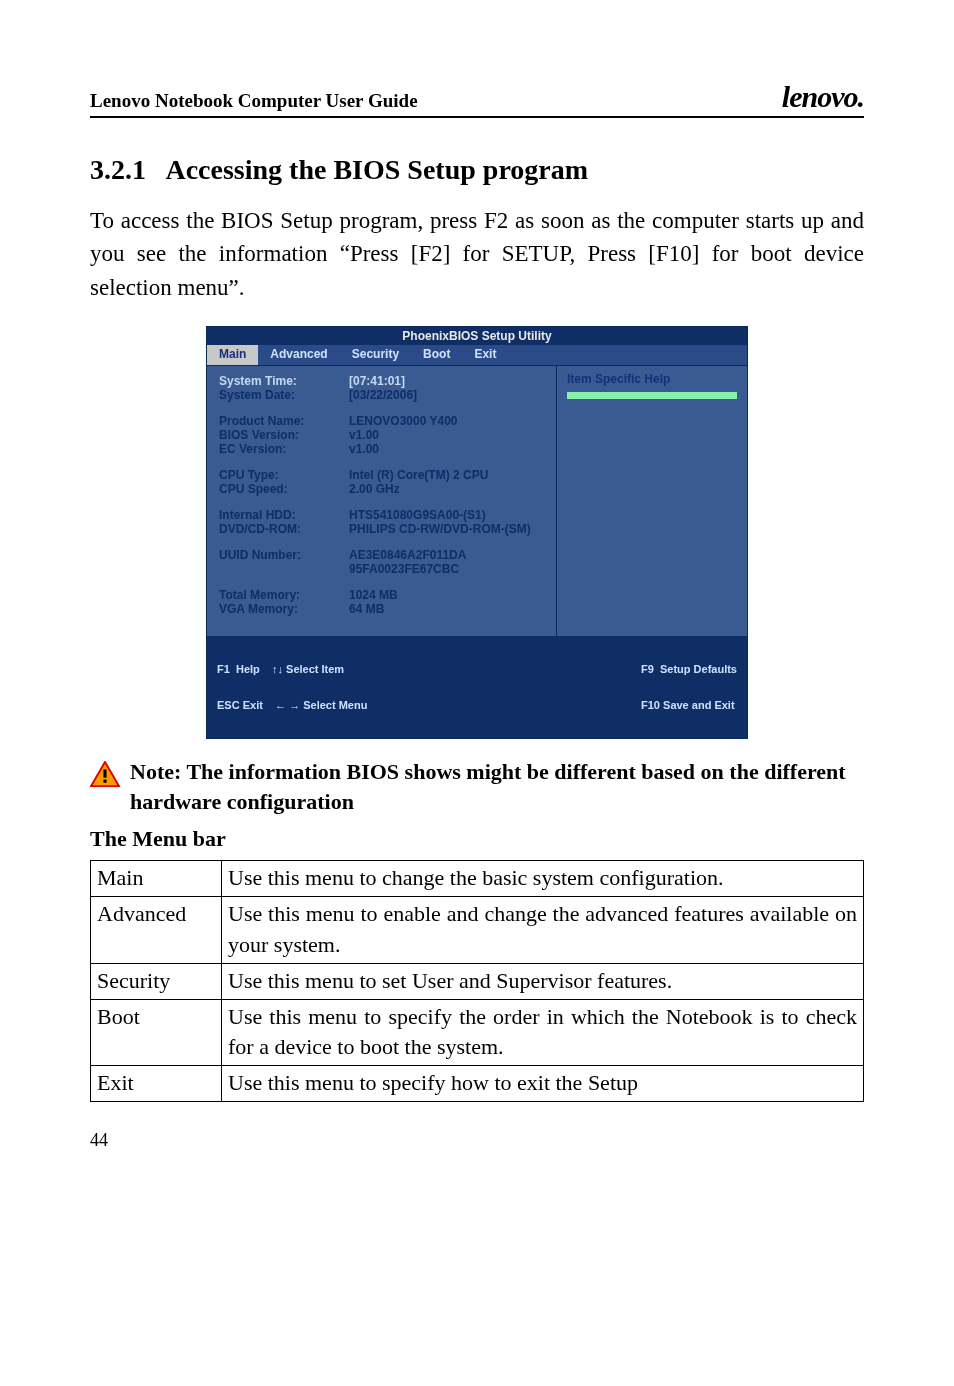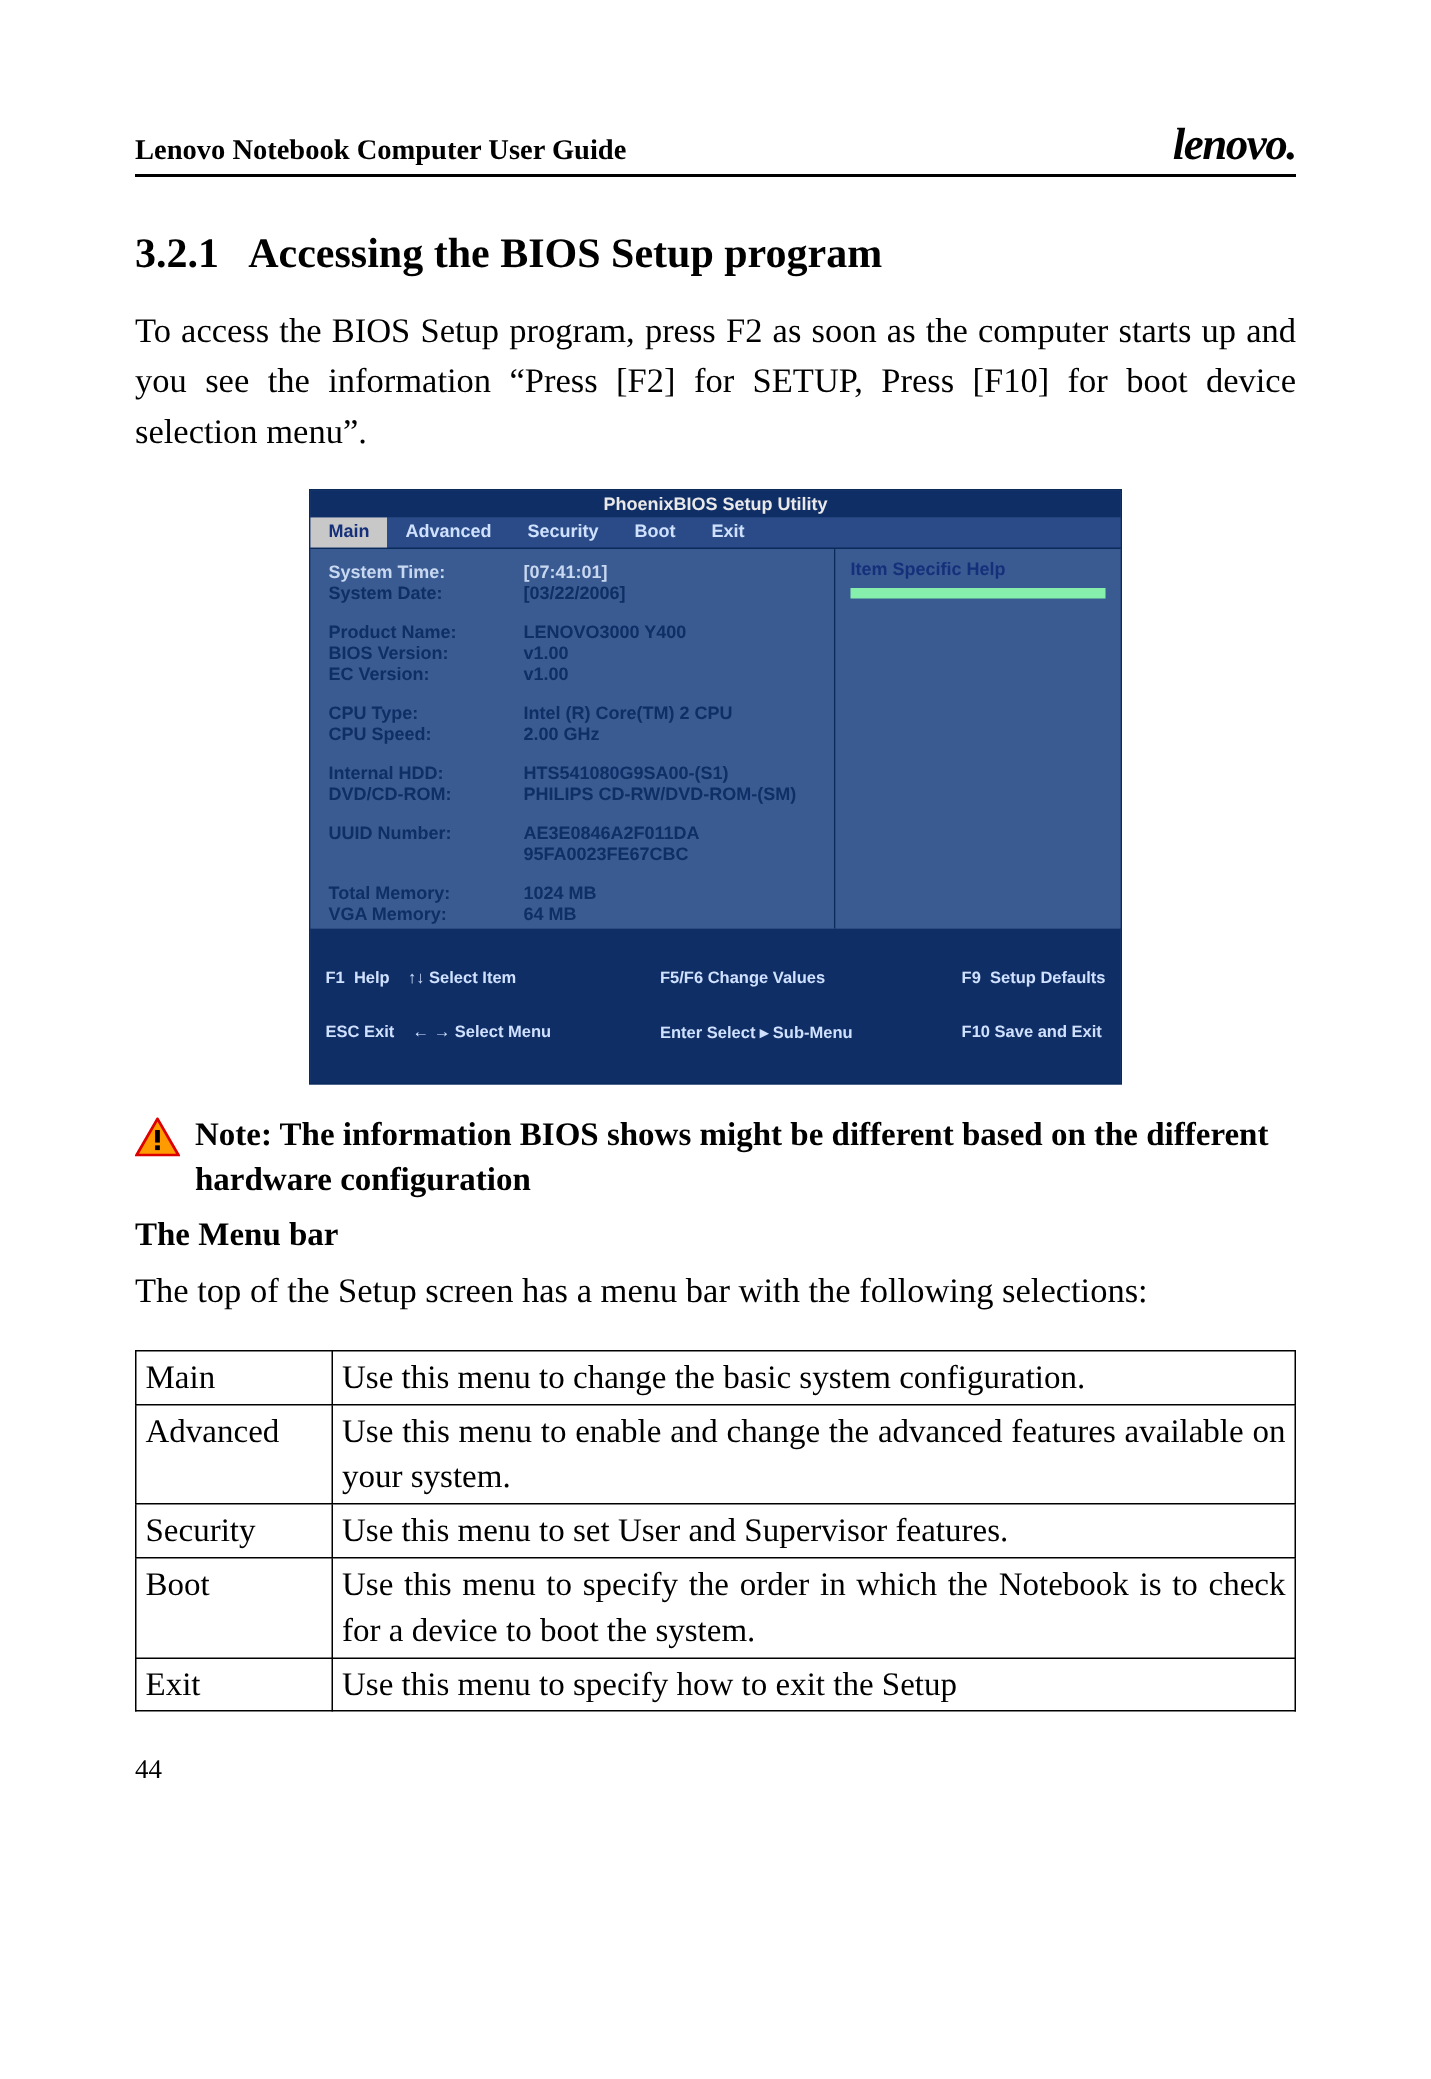--- a/index.html
+++ b/index.html
@@ -77,21 +77,21 @@
     background: #c8c8c8;
     color: #15307a;
   }
   .bios-tabs .filler { flex:1; }
   .bios-body {
     display: flex;
     border-top: 1px solid #0a2a5a;
   }
   .bios-left {
     flex: 1;
-    padding: 8px 10px 3px 12px;
+    padding: 8px 10px 20px 12px;
     border-right: 1px solid #0a2a5a;
     background: #3a5a92;
   }
   .bios-right {
     width: 170px;
     padding: 6px 10px;
     background: #3a5a92;
   }
   .bios-row { display: flex; }
   .bios-label { width: 130px; color: #0e2e66; }
@@ -241,44 +241,39 @@
       <div class="bios-right">
         <div class="bios-right-title">Item Specific Help</div>
       </div>
     </div>
     <div class="bios-foot">
       <div class="col">
         <div>F1  Help    ↑↓ Select Item</div>
         <div>ESC Exit    ← → Select Menu</div>
       </div>
       <div class="col">
-        <div>F5/F6 Change Values</div>
-        <div>Enter Select ▸ Sub-Menu</div>
-      </div>
-      <div class="col">
         <div>F9  Setup Defaults</div>
         <div>F10 Save and Exit</div>
       </div>
     </div>
   </div>
 
   <div class="note">
     <div class="note-icon">
       <svg viewBox="0 0 32 28" width="30" height="26">
         <polygon points="16,1 31,27 1,27" fill="#ff9a00" stroke="#d00" stroke-width="2"></polygon>
         <rect x="14.3" y="9" width="3.4" height="9" fill="#000"></rect>
         <rect x="14.3" y="20" width="3.4" height="3.4" fill="#000"></rect>
       </svg>
     </div>
     <div class="note-text">Note: The information BIOS shows might be different based on the different hardware configuration</div>
   </div>
 
   <div class="subhead">The Menu bar</div>
 
-  <p class="para" style="margin-top:6px;">The top of the Setup screen has a menu bar with the following selections:</p>
 
   <table class="menu">
     <tbody>
         <tr>
       <td class="name">Main</td>
       <td>Use this menu to change the basic system configuration.</td>
     </tr>
     <tr>
       <td class="name">Advanced</td>
       <td>Use this menu to enable and change the advanced features available on your system.</td>

